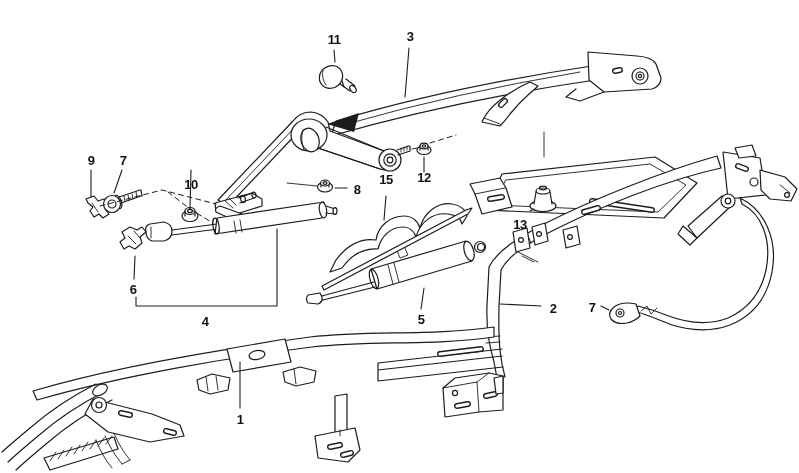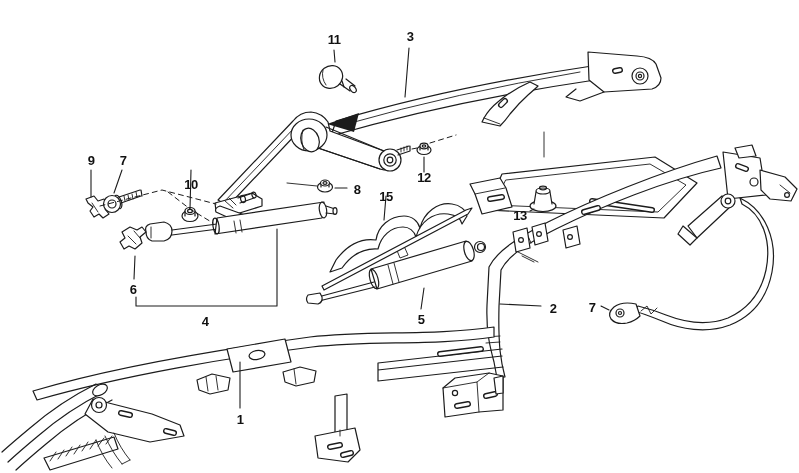--- a/index.html
+++ b/index.html
@@ -304,17 +304,17 @@
       <div class="part-label" style="left: 410px; top: 36px;">3</div>
       <div class="part-label" style="left: 205px; top: 321px;">4</div>
       <div class="part-label" style="left: 421px; top: 319px;">5</div>
       <div class="part-label" style="left: 133px; top: 289px;">6</div>
       <div class="part-label" style="left: 123px; top: 160px;">7</div>
       <div class="part-label" style="left: 357px; top: 189px;">8</div>
       <div class="part-label" style="left: 91px; top: 160px;">9</div>
       <div class="part-label" style="left: 191px; top: 160px; margin-top: 24px;">10</div>
       <div class="part-label" style="left: 334px; top: 39px;">11</div>
       <div class="part-label" style="left: 424px; top: 177px;">12</div>
-      <div class="part-label" style="left: 520px; top: 215px;">13</div>
+      <div class="part-label" style="left: 520px; top: 224px;">13</div>
       <div class="part-label" style="left: 592px; top: 307px;">7</div>
-      <div class="part-label" style="left: 386px; top: 196px;">15</div>
+      <div class="part-label" style="left: 386px; top: 179px;">15</div>
     </div>
 </div>
 
 </body></html>

